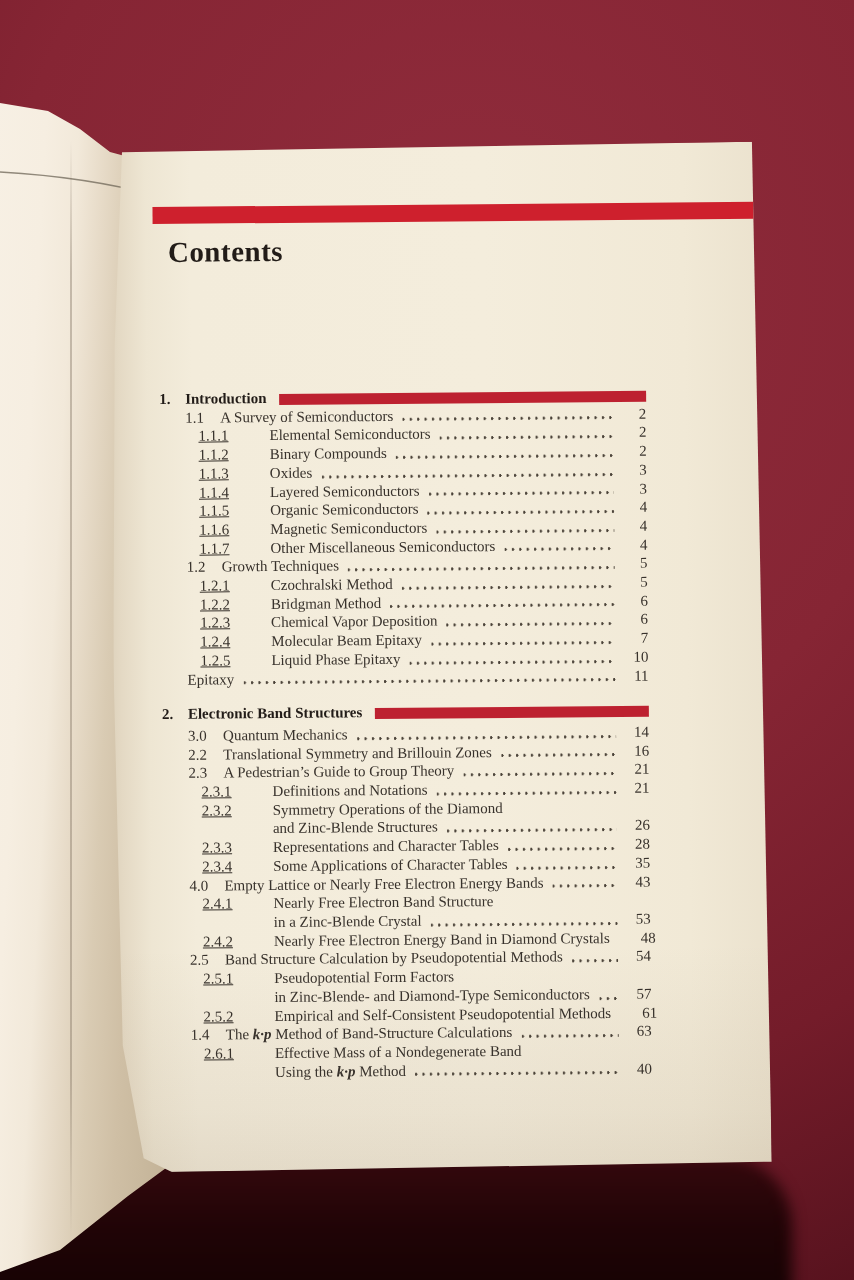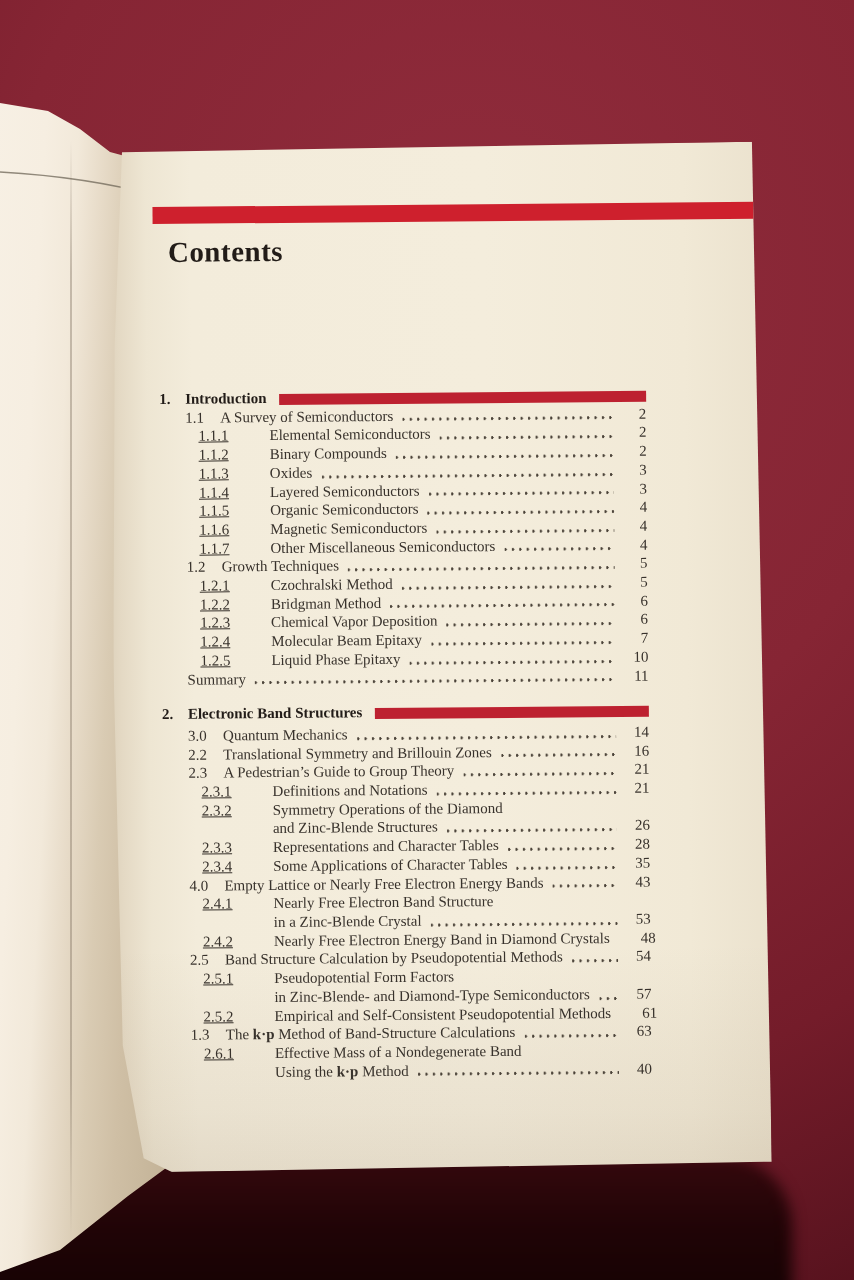--- a/index.html
+++ b/index.html
@@ -73,21 +73,21 @@
   .cont2{padding-left:115px;}
   .leader{
     flex:1;align-self:flex-end;height:5px;min-width:8px;
     margin:0 7px 3px 9px;
     background-image:radial-gradient(circle at 1.1px 2.5px, #4a4238 1.1px, rgba(74,66,56,0) 1.55px);
     background-size:7.4px 5px;background-repeat:repeat-x;background-position:0 0;
   }
   .page-num{flex:none;width:26px;text-align:right;}
   .nodots .leader{visibility:hidden;flex:0 0 4px;min-width:4px;}
   .nopage .leader{visibility:hidden;}
-  .kp{font-weight:bold;margin-top:13px;}
+  .kp{font-weight:bold;font-style:italic;margin-top:13px;}
 </style>
 </head>
 <body>
 
 <div class="backdrop"></div>
 <div class="bottom-shadow"></div>
 
 <div class="left-page"></div>
 <svg class="page-curve-line" width="170" height="260" viewBox="0 0 170 260">
   <path d="M 0 172 Q 88 177 158 196" fill="none" stroke="#6e6557" stroke-width="1.6" opacity="0.75"></path>
@@ -198,21 +198,21 @@
 
   <div class="row lv2">
     <span class="num">1.2.5</span>
     <span class="text">Liquid Phase Epitaxy</span>
     <span class="leader"></span>
     <span class="page-num">10</span>
   </div>
 
   <div class="row lv0">
 
-    <span class="text">Summary</span>
+    <span class="text">Epitaxy</span>
     <span class="leader"></span>
     <span class="page-num">11</span>
   </div>
 </div>
 
   <div class="section">
     <div class="row header">
       <span class="num">2.</span>
       <span class="text">Electronic Band Structures</span>
       <span class="bar"></span>
@@ -324,21 +324,21 @@
   </div>
 
   <div class="row lv2 nodots">
     <span class="num">2.5.2</span>
     <span class="text">Empirical and Self-Consistent Pseudopotential Methods</span>
     <span class="leader"></span>
     <span class="page-num">61</span>
   </div>
 
   <div class="row lv1">
-    <span class="num">1.3</span>
+    <span class="num">1.4</span>
     <span class="text">The <span class="kp">k·p</span> Method of Band-Structure Calculations</span>
     <span class="leader"></span>
     <span class="page-num">63</span>
   </div>
 
   <div class="row lv2 nopage">
     <span class="num">2.6.1</span>
     <span class="text">Effective Mass of a Nondegenerate Band</span>
     <span class="leader"></span>
     <span class="page-num"></span>

